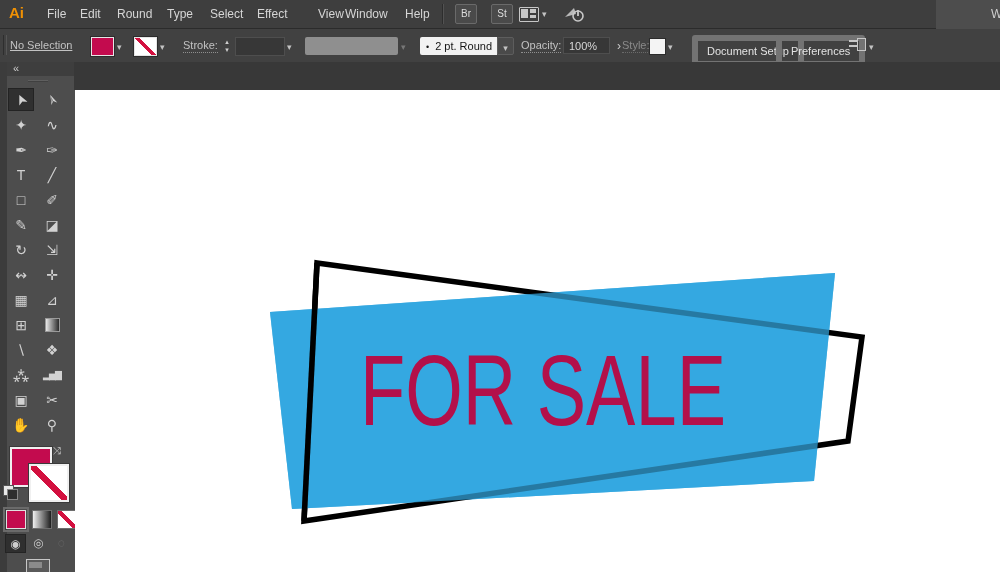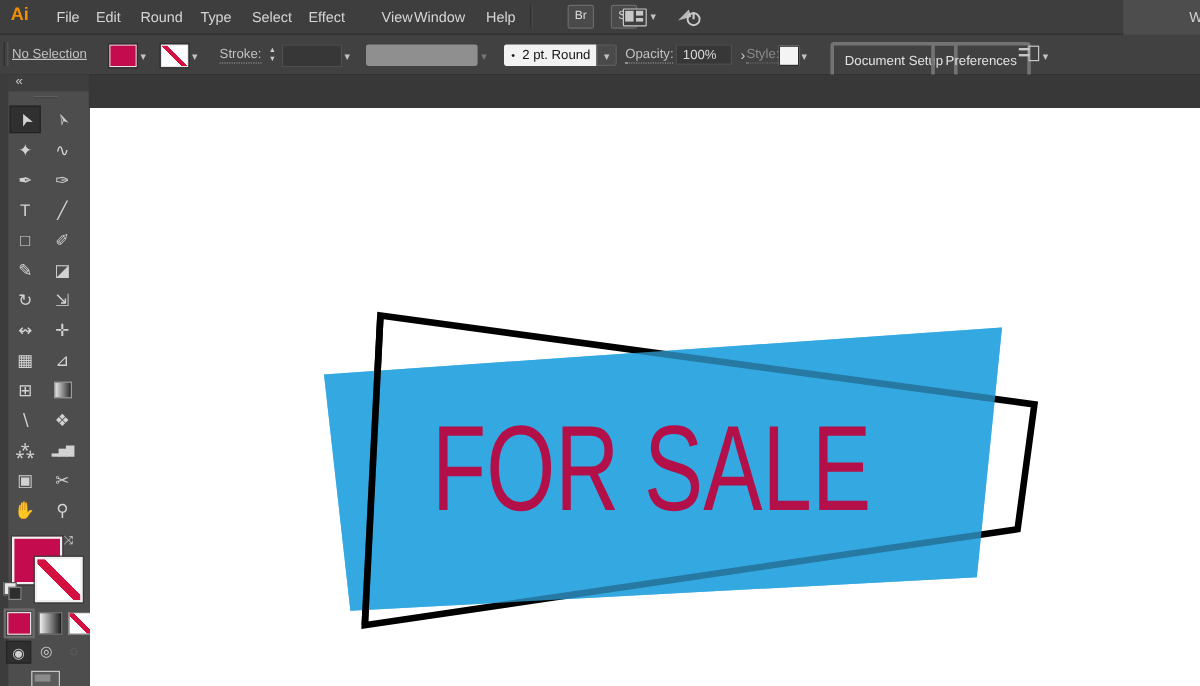--- a/index.html
+++ b/index.html
@@ -7,21 +7,21 @@
        font-family:"Liberation Sans", sans-serif;background:#4d4d4d;
        -webkit-font-smoothing:antialiased;}
   
   #menu-bar{position:absolute;left:0;top:0;width:936px;height:28px;
             background:#3e3e3e;border-bottom:1px solid #2b2b2b;}
   #menu-bar .ai-logo{position:absolute;left:9px;top:4px;font-size:15px;font-weight:bold;
             color:#f09104;letter-spacing:0;}
   .menu-item{position:absolute;top:7px;font-size:12px;color:#d6d6d6;cursor:default;}
   #menu-sep{position:absolute;left:442px;top:4px;width:1px;height:20px;background:#2d2d2d;border-right:1px solid #525252;}
   .mini-btn{position:absolute;top:4px;height:18px;min-width:18px;background:#4a4a4a;border:1px solid #6a6a6a;
-            border-radius:2px;color:#dcdcdc;font-size:10px;line-height:18px;text-align:center;padding:0 1px;margin-left:18px;}
+            border-radius:2px;color:#dcdcdc;font-size:10px;line-height:18px;text-align:center;padding:0 1px;}
   #ws-icon{position:absolute;left:519px;top:7px;width:18px;height:13px;border:1px solid #c7c7c7;border-radius:1px;background:#3e3e3e;}
   #ws-icon .pane-a{position:absolute;left:1px;top:1px;width:7px;height:9px;background:#c7c7c7;}
   #ws-icon .pane-b{position:absolute;left:10px;top:1px;width:6px;height:4px;background:#c7c7c7;}
   #ws-icon .pane-c{position:absolute;left:10px;top:7px;width:6px;height:3px;background:#c7c7c7;}
   .chev{color:#c3c3c3;font-size:9px;}
   #ws-chev{position:absolute;left:542px;top:9px;}
   #launch-icon{position:absolute;left:563px;top:4px;width:24px;height:20px;}
   #right-partial{position:absolute;left:991px;top:7px;font-size:12px;color:#cfcfcf;}
   
   #control-bar{position:absolute;left:0;top:29px;width:1000px;height:33px;
@@ -47,21 +47,21 @@
   #brush-field{position:absolute;left:420px;top:8px;width:77px;height:18px;background:#f2f2f2;border-radius:2px 0 0 2px;
                color:#151515;font-size:11px;line-height:18px;padding-left:6px;box-sizing:border-box;}
   #brush-field .bullet{margin-right:6px;font-size:9px;}
   #brush-chev-btn{position:absolute;left:497px;top:8px;width:17px;height:18px;background:#4a4a4a;border:1px solid #5d5d5d;
                box-sizing:border-box;text-align:center;line-height:16px;border-radius:0 2px 2px 0;}
   #opacity-field{position:absolute;left:563px;top:8px;width:47px;height:17px;background:#373737;border:1px solid #4e4e4e;
                color:#d8d8d8;font-size:11px;line-height:17px;padding-left:5px;box-sizing:border-box;}
   #opacity-more{position:absolute;left:612px;top:8px;width:14px;height:18px;color:#c9c9c9;font-size:12px;line-height:18px;text-align:center;}
   #style-swatch{position:absolute;left:649px;top:9px;width:15px;height:15px;background:#f4f4f4;border:1px solid #2c2c2c;}
   #style-chev{left:668px;top:13px;}
-  .cb-button{position:absolute;top:6px;height:32px;border:3px solid #737373;border-radius:3px;background:transparent;
+  .cb-button{position:absolute;top:6px;height:32px;border:6px solid #737373;border-radius:3px;background:transparent;
              color:#e3e3e3;font-size:11px;line-height:19px;padding:0 9px;box-sizing:border-box;}
   #doc-setup{left:692px;}
   #prefs{left:776px;}
   #align-icon{position:absolute;left:849px;top:9px;width:16px;height:14px;}
   #align-icon i{position:absolute;background:#c7c7c7;}
   #align-chev{left:869px;top:13px;}
   
   #tab-strip{position:absolute;left:0;top:62px;width:1000px;height:28px;background:#383838;}
   #panel-collapse{position:absolute;left:0;top:0;width:74px;height:14px;background:#3e3e3e;
                   color:#cdcdcd;font-size:11px;line-height:13px;padding-left:13px;box-sizing:border-box;}

